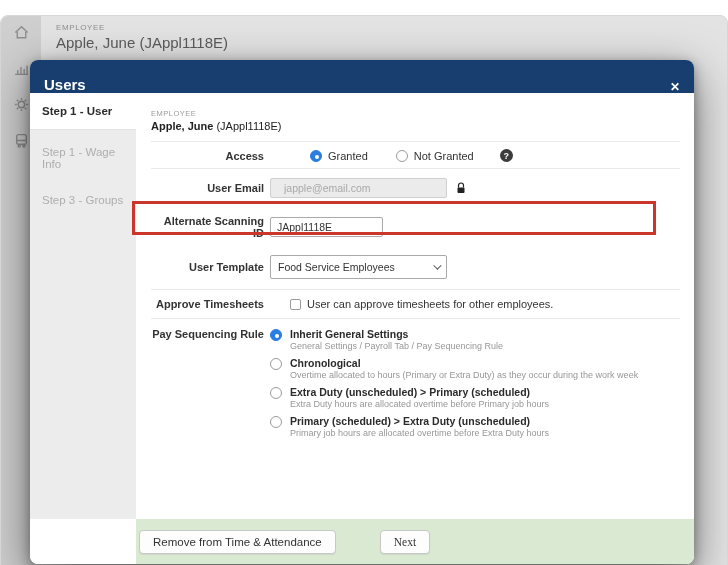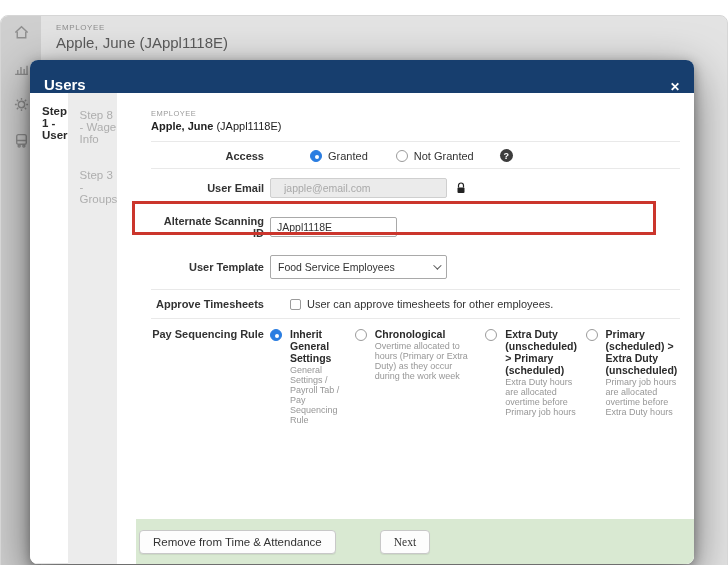--- a/index.html
+++ b/index.html
@@ -29,21 +29,21 @@
   }
   .modal-header {
     height:33px; flex:0 0 33px; background:#173e6e; color:#fff;
     display:flex; align-items:flex-end; padding:0 14px;
   }
   .modal-title { font-size:15px; font-weight:bold; }
   .modal-close { margin-left:auto; font-size:12px; font-weight:bold; cursor:pointer; line-height:1; }
   .modal-body { flex:1; display:flex; min-height:0; }
 
   
-  .steps { width:106px; flex:0 0 106px; display:flex; flex-direction:row; }
+  .steps { width:106px; flex:0 0 106px; display:flex; flex-direction:column; }
   .step { font-size:11.5px; padding:12px 0 12px 12px; }
   .step.active { background:#fff; color:#2b2b2b; font-weight:bold; border-bottom:1px solid #e3e3e3; }
   .steps-rest { flex:1; background:#ececec; padding-top:4px; }
   .step.inactive { color:#aeaeae; }
   .steps-bottom { height:45px; flex:0 0 45px; background:#fff; }
 
   
   .form-col { flex:1; display:flex; flex-direction:column; background:#fff; min-width:0; }
   .form-content { flex:1; padding:16px 14px 0 15px; }
   .hr { height:1px; background:#e9e9e9; }
@@ -82,39 +82,39 @@
     justify-content:center; margin-left:26px;
   }
 
   .text-input {
     height:20px; border:1px solid #a9a9a9; border-radius:2px; font-size:10.5px;
     padding:0 6px; font-family:"Liberation Sans", sans-serif; color:#333; background:#fff;
   }
   .text-input.disabled { background:#ebebeb; border-color:#cfcfcf; }
   .text-input::placeholder { color:#a9a9a9; }
   .w-email { width:177px;padding-left:13px; }
-  .w-alt { width:127px; }
+  .w-alt { width:113px; }
   .lock { margin-left:9px; display:flex; }
 
   .select {
     width:177px; height:24px; border:1px solid #a9a9a9; border-radius:2px;
     display:flex; align-items:center; padding:0 7px; font-size:10.5px; color:#333;
     background:#fff; cursor:pointer;
   }
   .chevron {
     margin-left:auto; width:6px; height:6px; border-right:1.4px solid #555;
     border-bottom:1.4px solid #555; transform:rotate(45deg) translateY(-2px);
   }
   .checkbox {
     width:11px; height:11px; border:1px solid #9b9b9b; border-radius:2px;
     background:#fff; flex:0 0 11px;
   }
   .check-label { font-size:11px; color:#333; margin-left:6px; }
 
-  .ps-options { display:flex; gap:6px; }
+  .ps-options { display:flex; flex-direction:column; gap:6px; }
   .ps-option { display:flex; align-items:flex-start; }
   .ps-option .radio { margin-top:1px; }
   .ps-text { margin-left:8px; }
   .ps-title { font-size:10.5px; font-weight:bold; color:#2b2b2b; }
   .ps-desc { font-size:9px; color:#979797; margin-top:1px; }
 
   .highlight-box {
     position:absolute; left:102px; top:141px; width:524px; height:34px;
     border:3px solid #cb352c; z-index:6; pointer-events:none;
   }
@@ -172,21 +172,21 @@
     <div class="modal-header">
       <span class="modal-title">Users</span>
       <span class="modal-close">✕</span>
     </div>
 
     <div class="modal-body">
 
       <div class="steps">
         <div class="step active">Step 1 - User</div>
         <div class="steps-rest">
-          <div class="step inactive">Step 8 - Wage Info</div>
+          <div class="step inactive">Step 1 - Wage Info</div>
           <div class="step inactive">Step 3 - Groups</div>
         </div>
         <div class="steps-bottom"></div>
       </div>
 
       <div class="form-col">
         <div class="form-content">
 
           <div class="emp-eyebrow">EMPLOYEE</div>
           <div class="emp-name">

